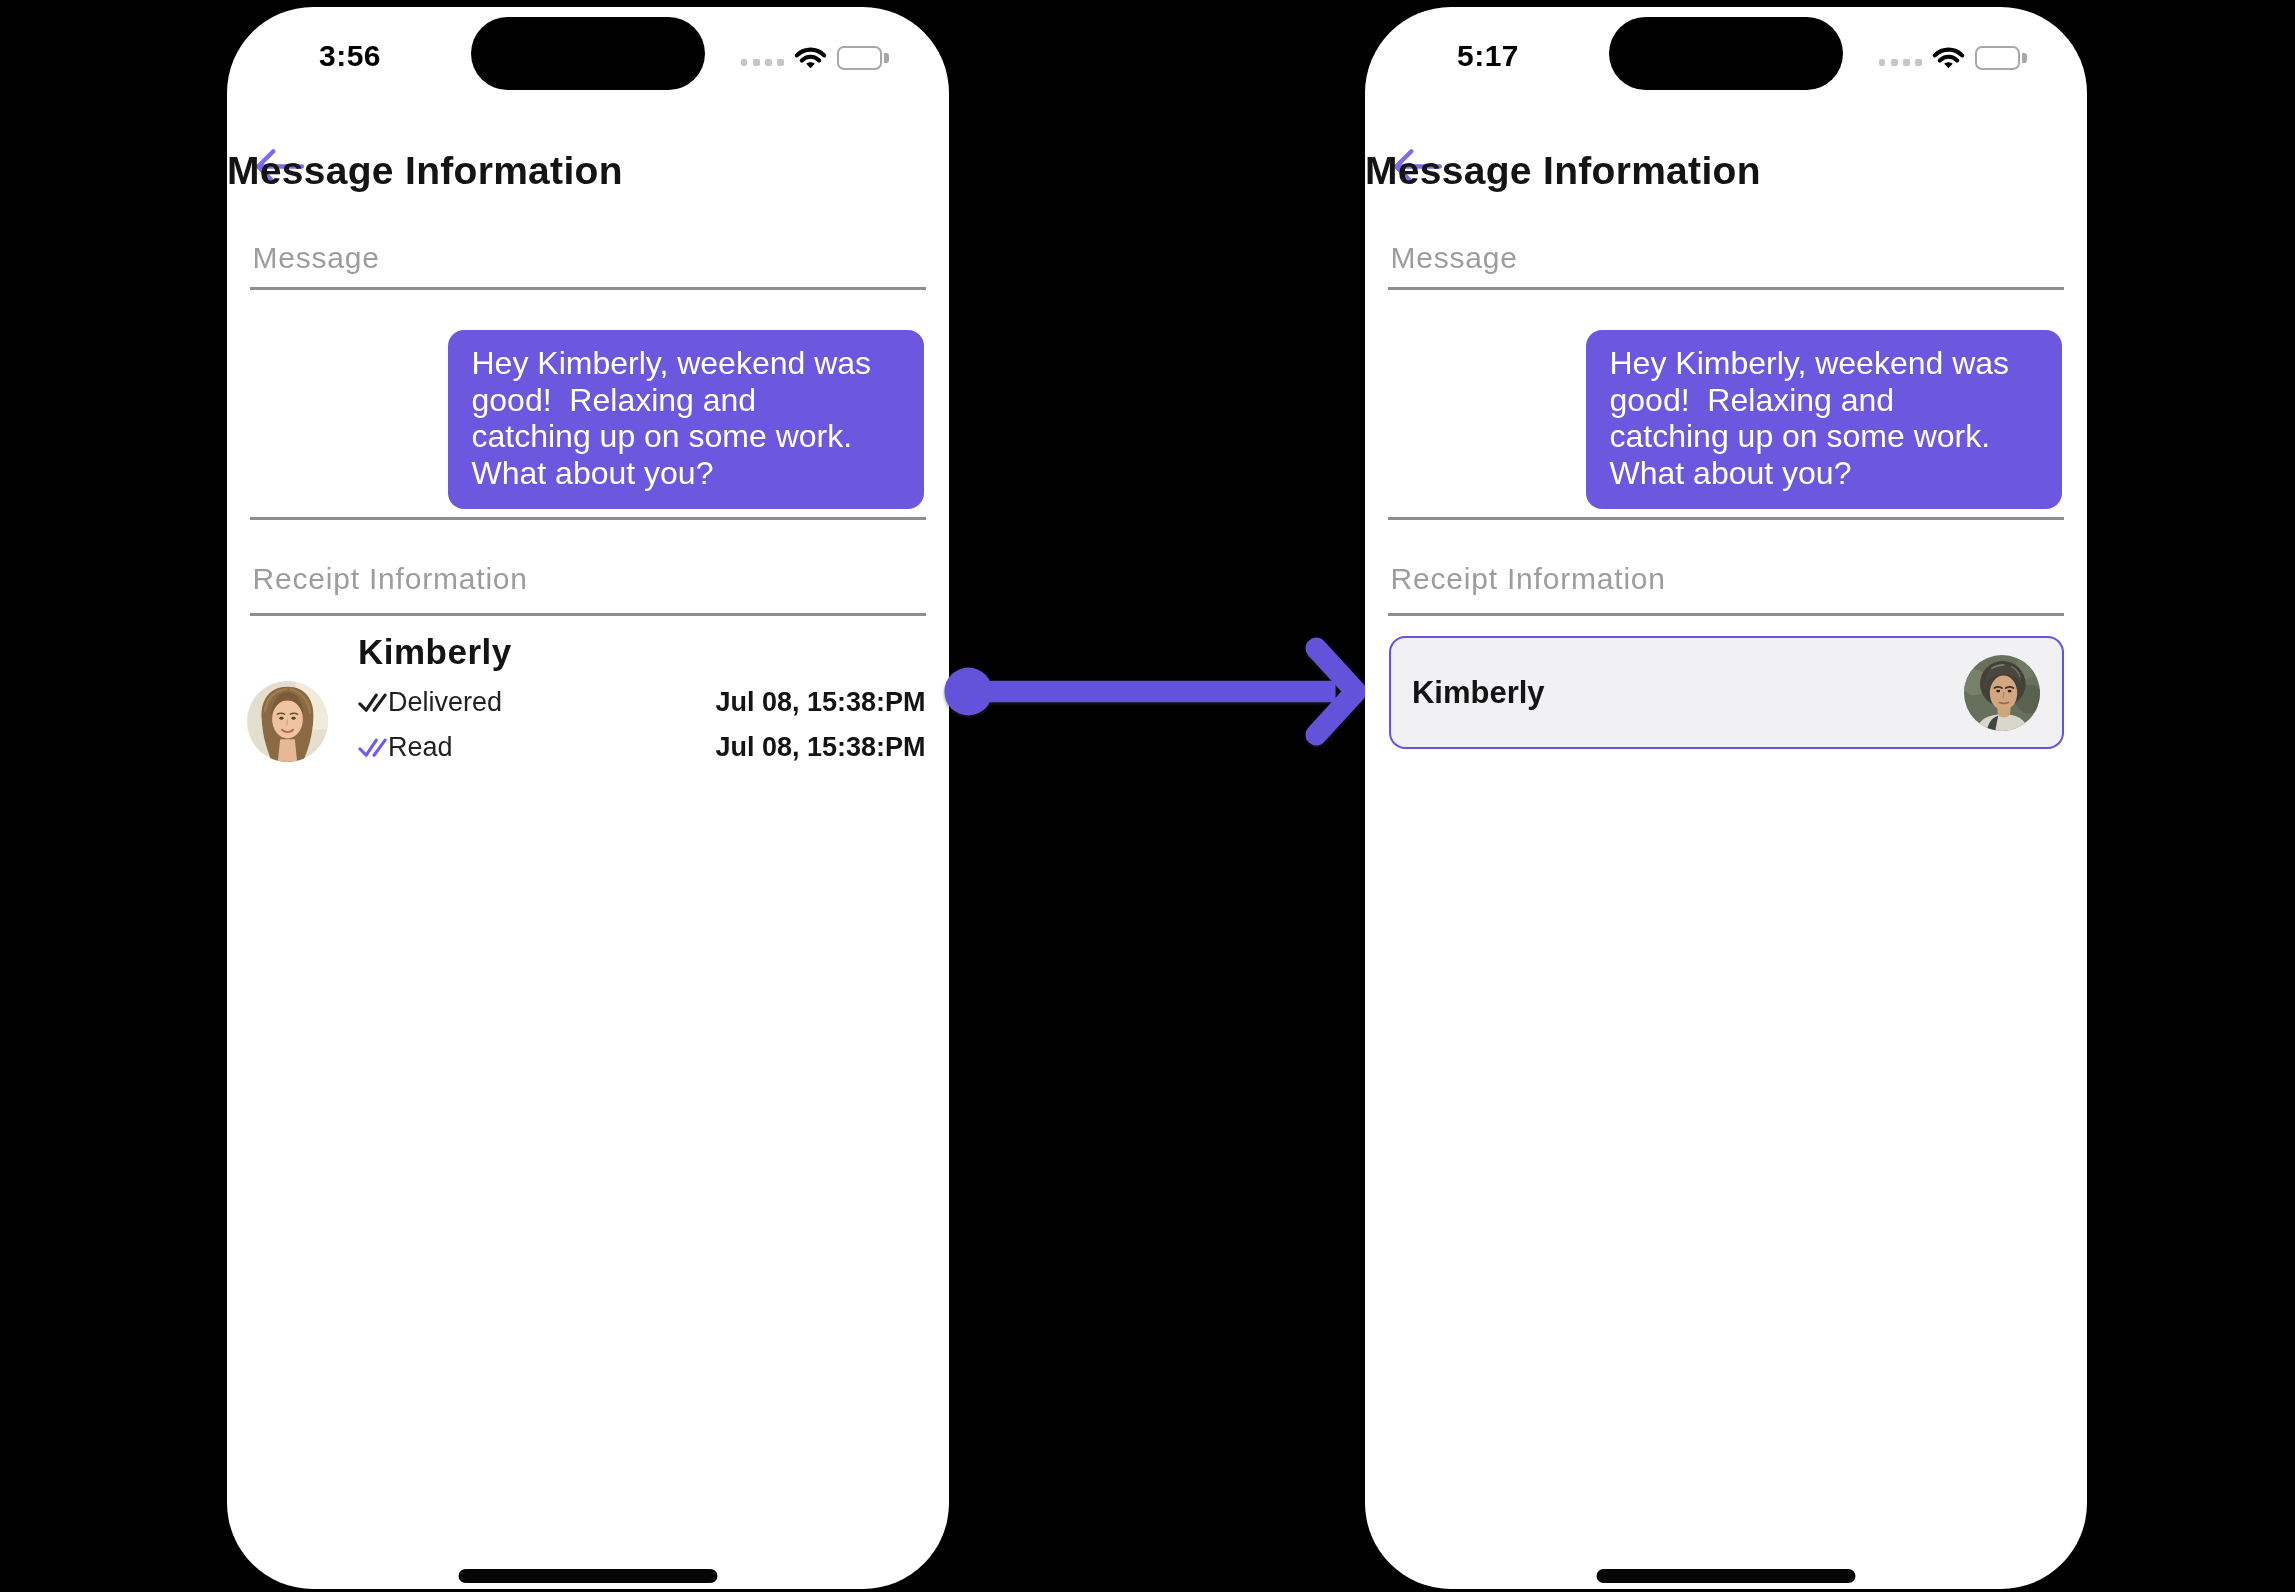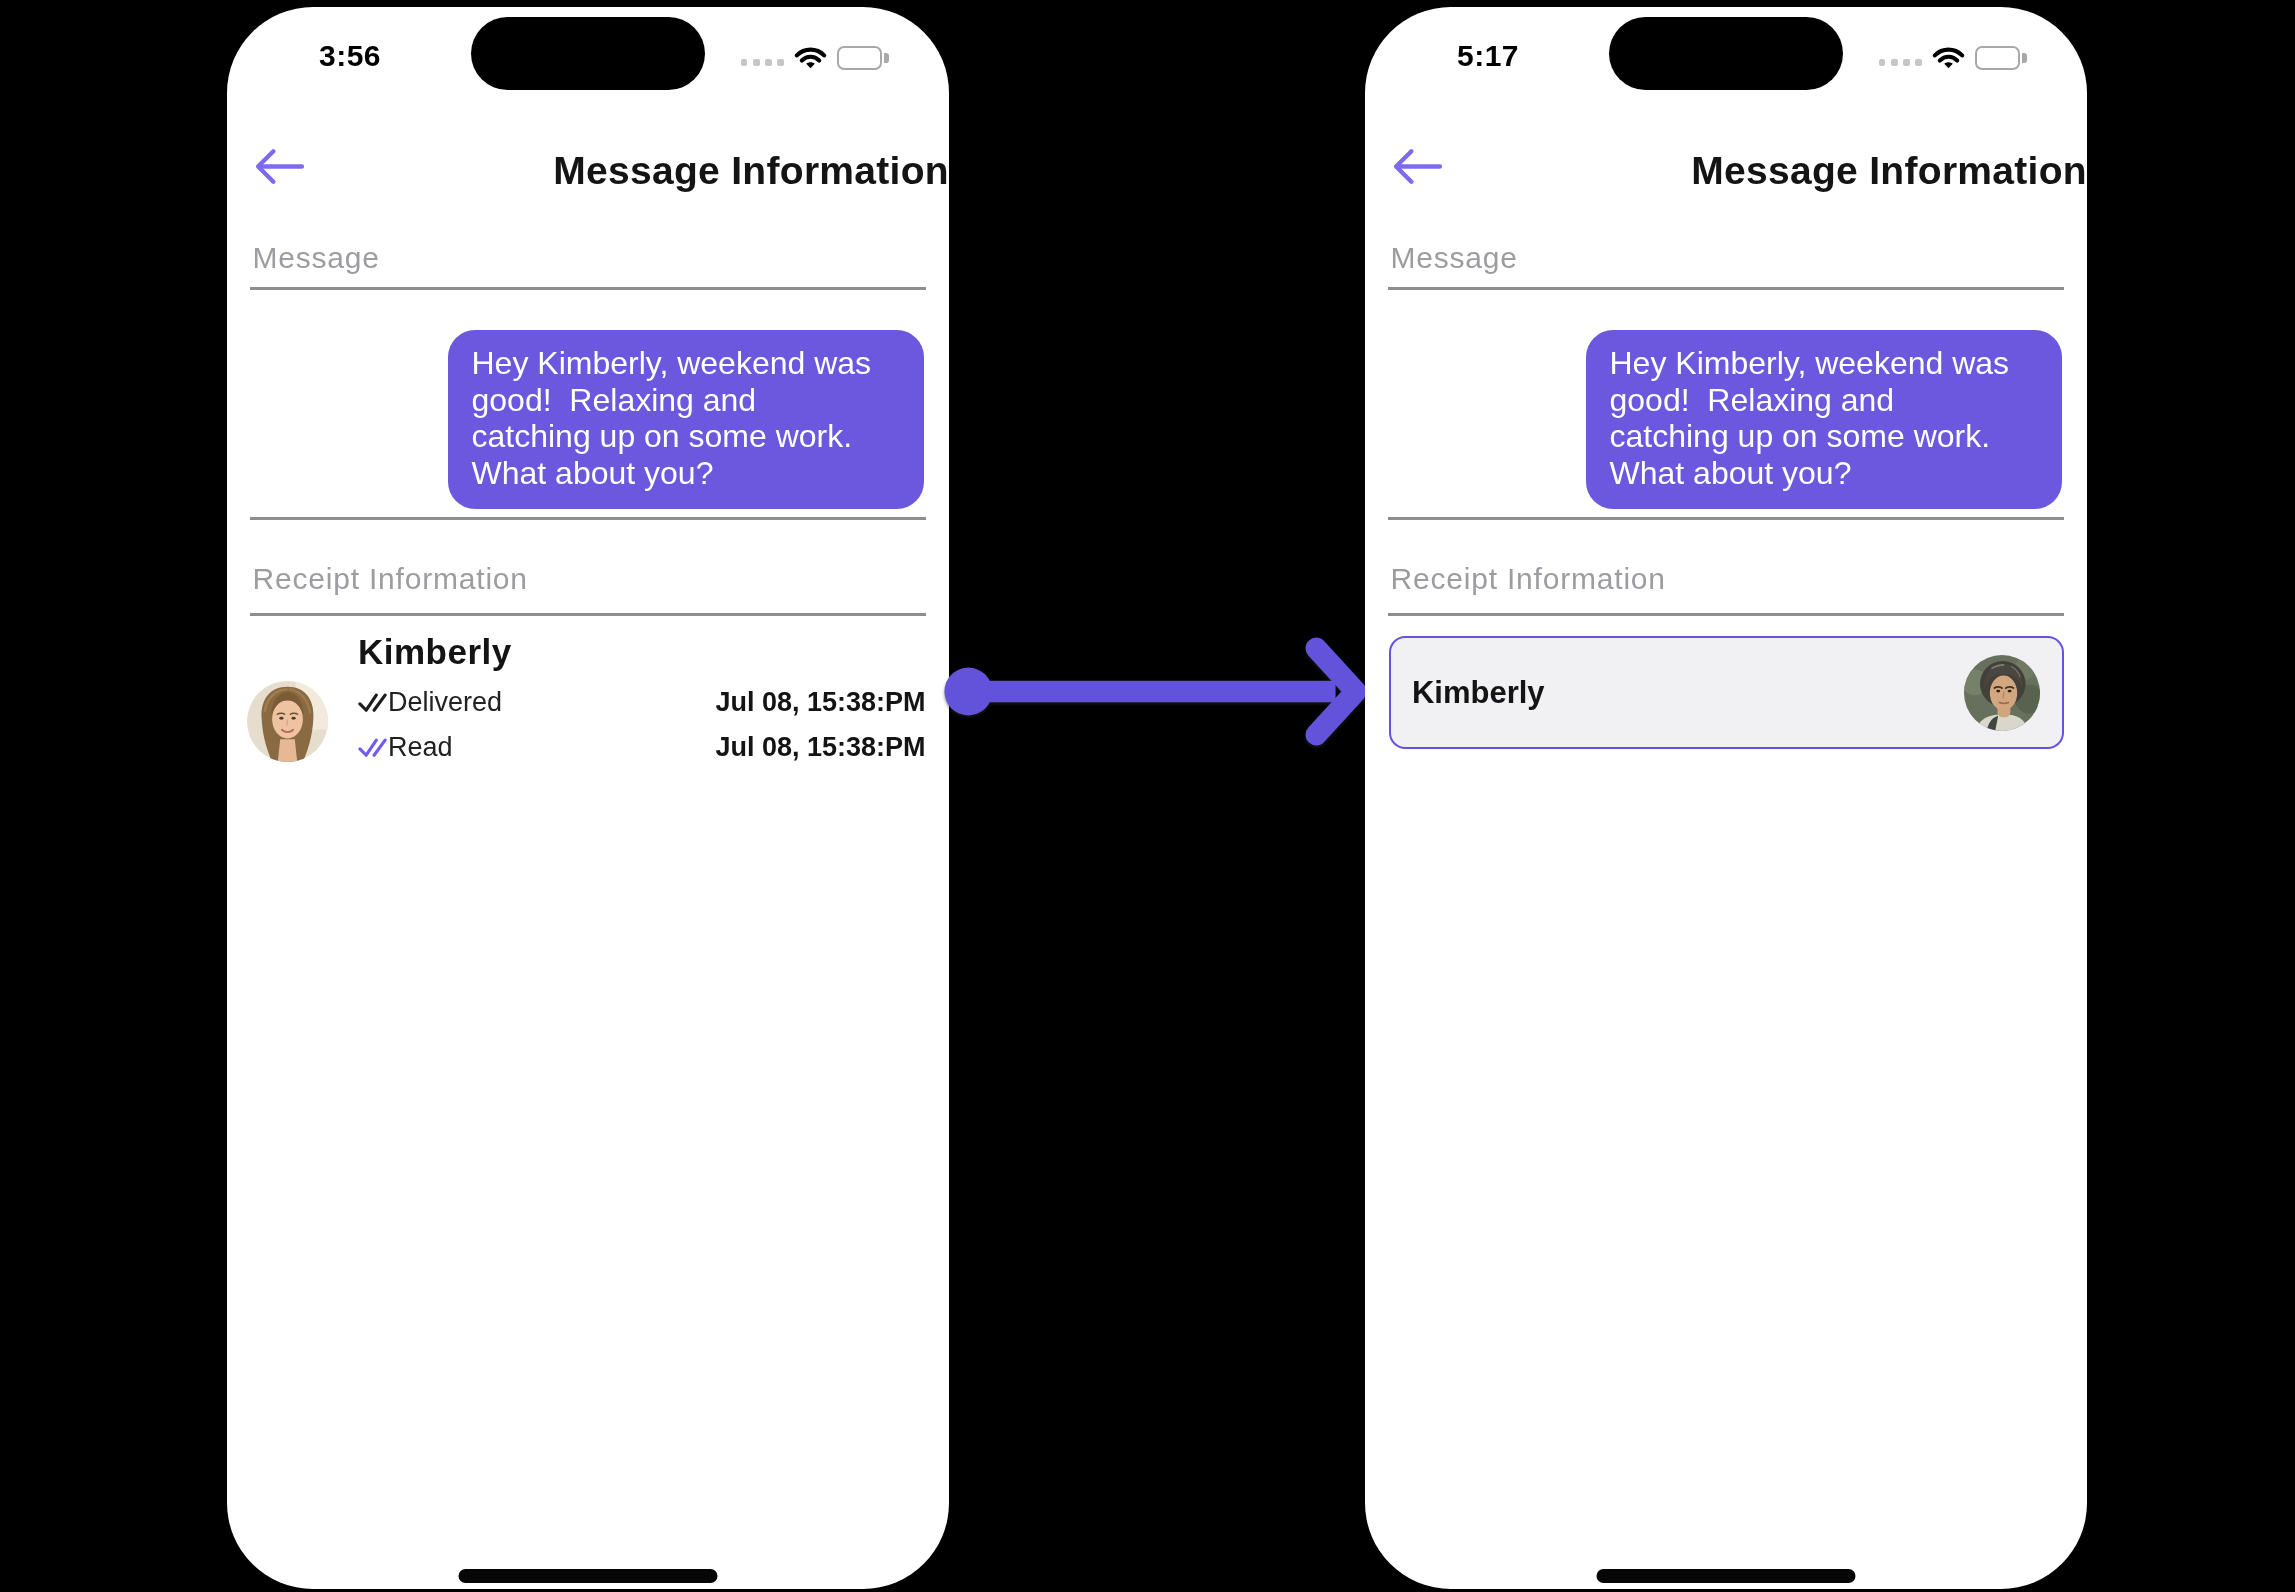--- a/index.html
+++ b/index.html
@@ -26,34 +26,34 @@
   .wifi svg { width:33px; height:25.5px; display:block; }
   .battery { display:flex; align-items:center; }
   .bat-body { width:45px; height:24.5px; border:2.6px solid #A8A8A8; border-radius:7.1px; padding:2px; }
   .bat-fill { width:100%; height:100%; background:#000; border-radius:3.6px; }
   .bat-nub { width:5.1px; height:10.2px; background:#A8A8A8; border-radius:0 3.1px 3.1px 0; margin-left:1.5px; }
 
   
   .back-btn { position:absolute; left:26.5px; top:137px; width:56px; height:43px;
               background:none; border:none; color:#7C6AF0; cursor:pointer; }
   .back-btn svg { width:51px; height:37px; display:block; margin-top:2.6px; }
-  .header-title { position:absolute; left:0; right:0; top:142px; text-align:right;
+  .header-title { position:absolute; left:0; right:0; top:142px; text-align:left;
                   font-size:39px; font-weight:700; color:#141414; letter-spacing:0.3px; }
 
   
   .section-label { position:absolute; left:25.5px; font-size:30px; color:#9D9DA1;
                    letter-spacing:0.8px; }
   .lbl-message { top:234px; }
   .lbl-receipt { top:555px; }
   .divider { position:absolute; left:22.5px; right:23.5px; height:2.6px; background:#8E8E90; }
   .div-1 { top:280px; } .div-2 { top:510px; } .div-3 { top:606px; }
 
   
   .bubble { position:absolute; top:323px; right:25px; width:476px;
-            background:#6B58DE; color:#fff; border-radius:27px;
+            background:#6B58DE; color:#fff; border-radius:16px;
             padding:15.3px 23.5px 17.4px 23.5px; font-size:32px; line-height:1.14;
             white-space:pre-wrap; }
 
   
   .contact-name { position:absolute; left:131px; top:625px; font-size:35px;
                   font-weight:700; color:#141414; letter-spacing:0.5px; }
   .avatar { position:absolute; border-radius:50%; overflow:hidden; }
   .avatar svg { width:100%; height:100%; display:block; }
   .avatar-kimberly { left:20.4px; top:674px; width:81px; height:81px; }
   .status-row { position:absolute; left:131px; right:23.5px; height:45px;

